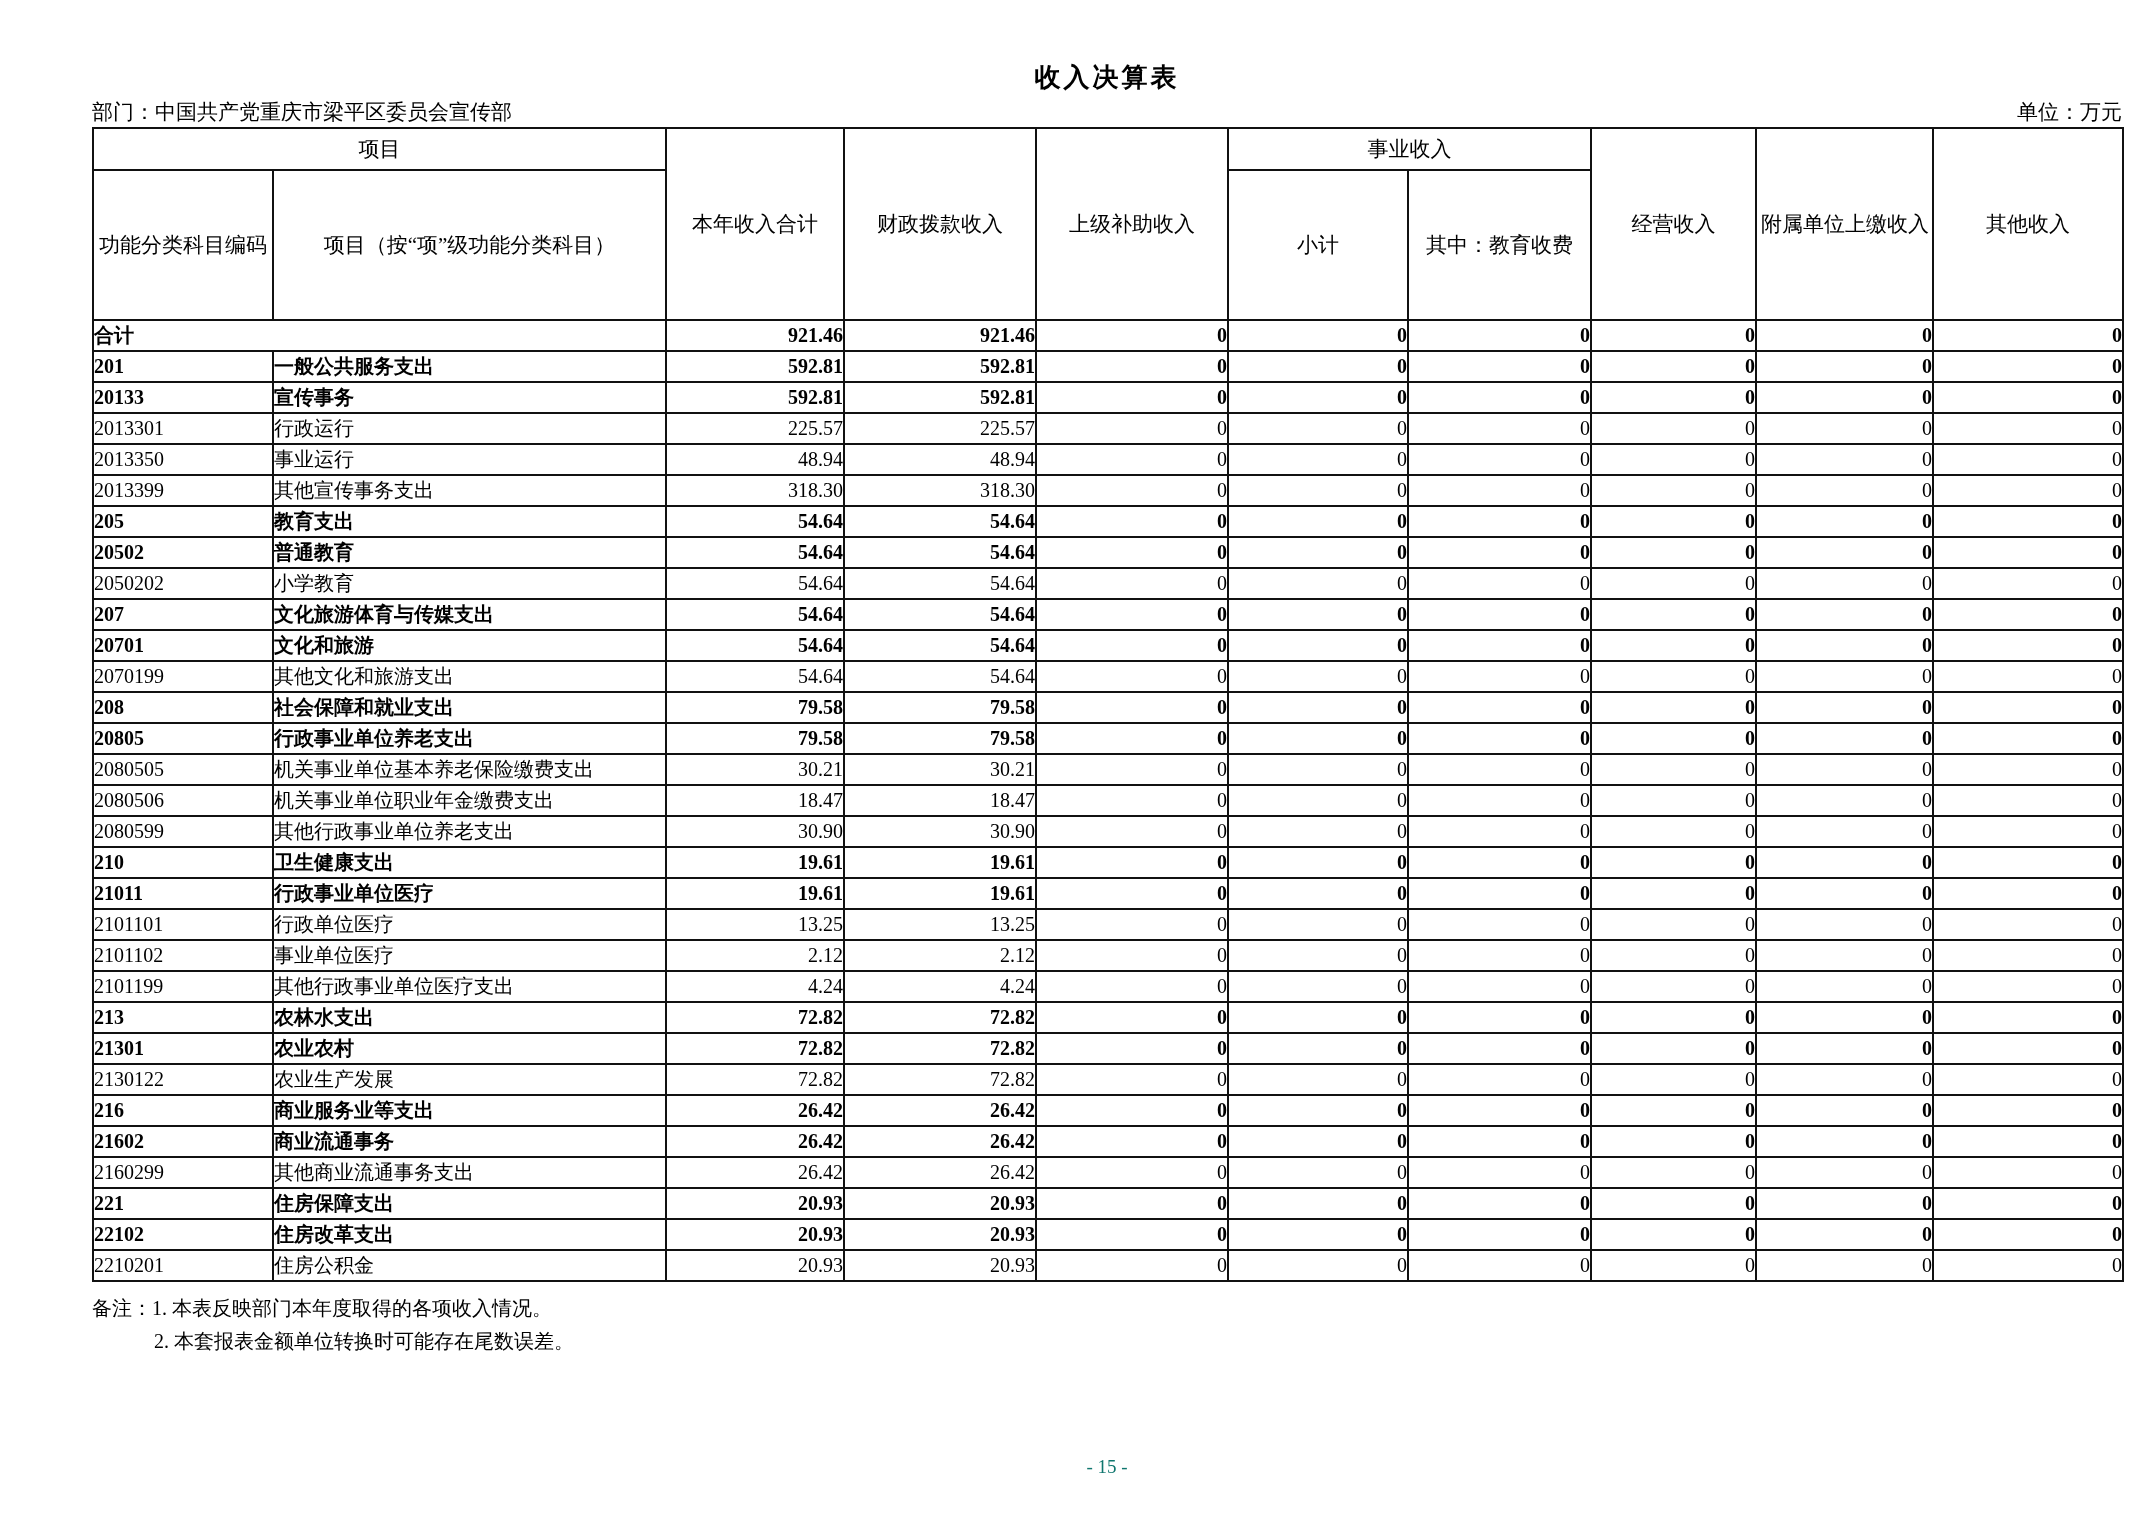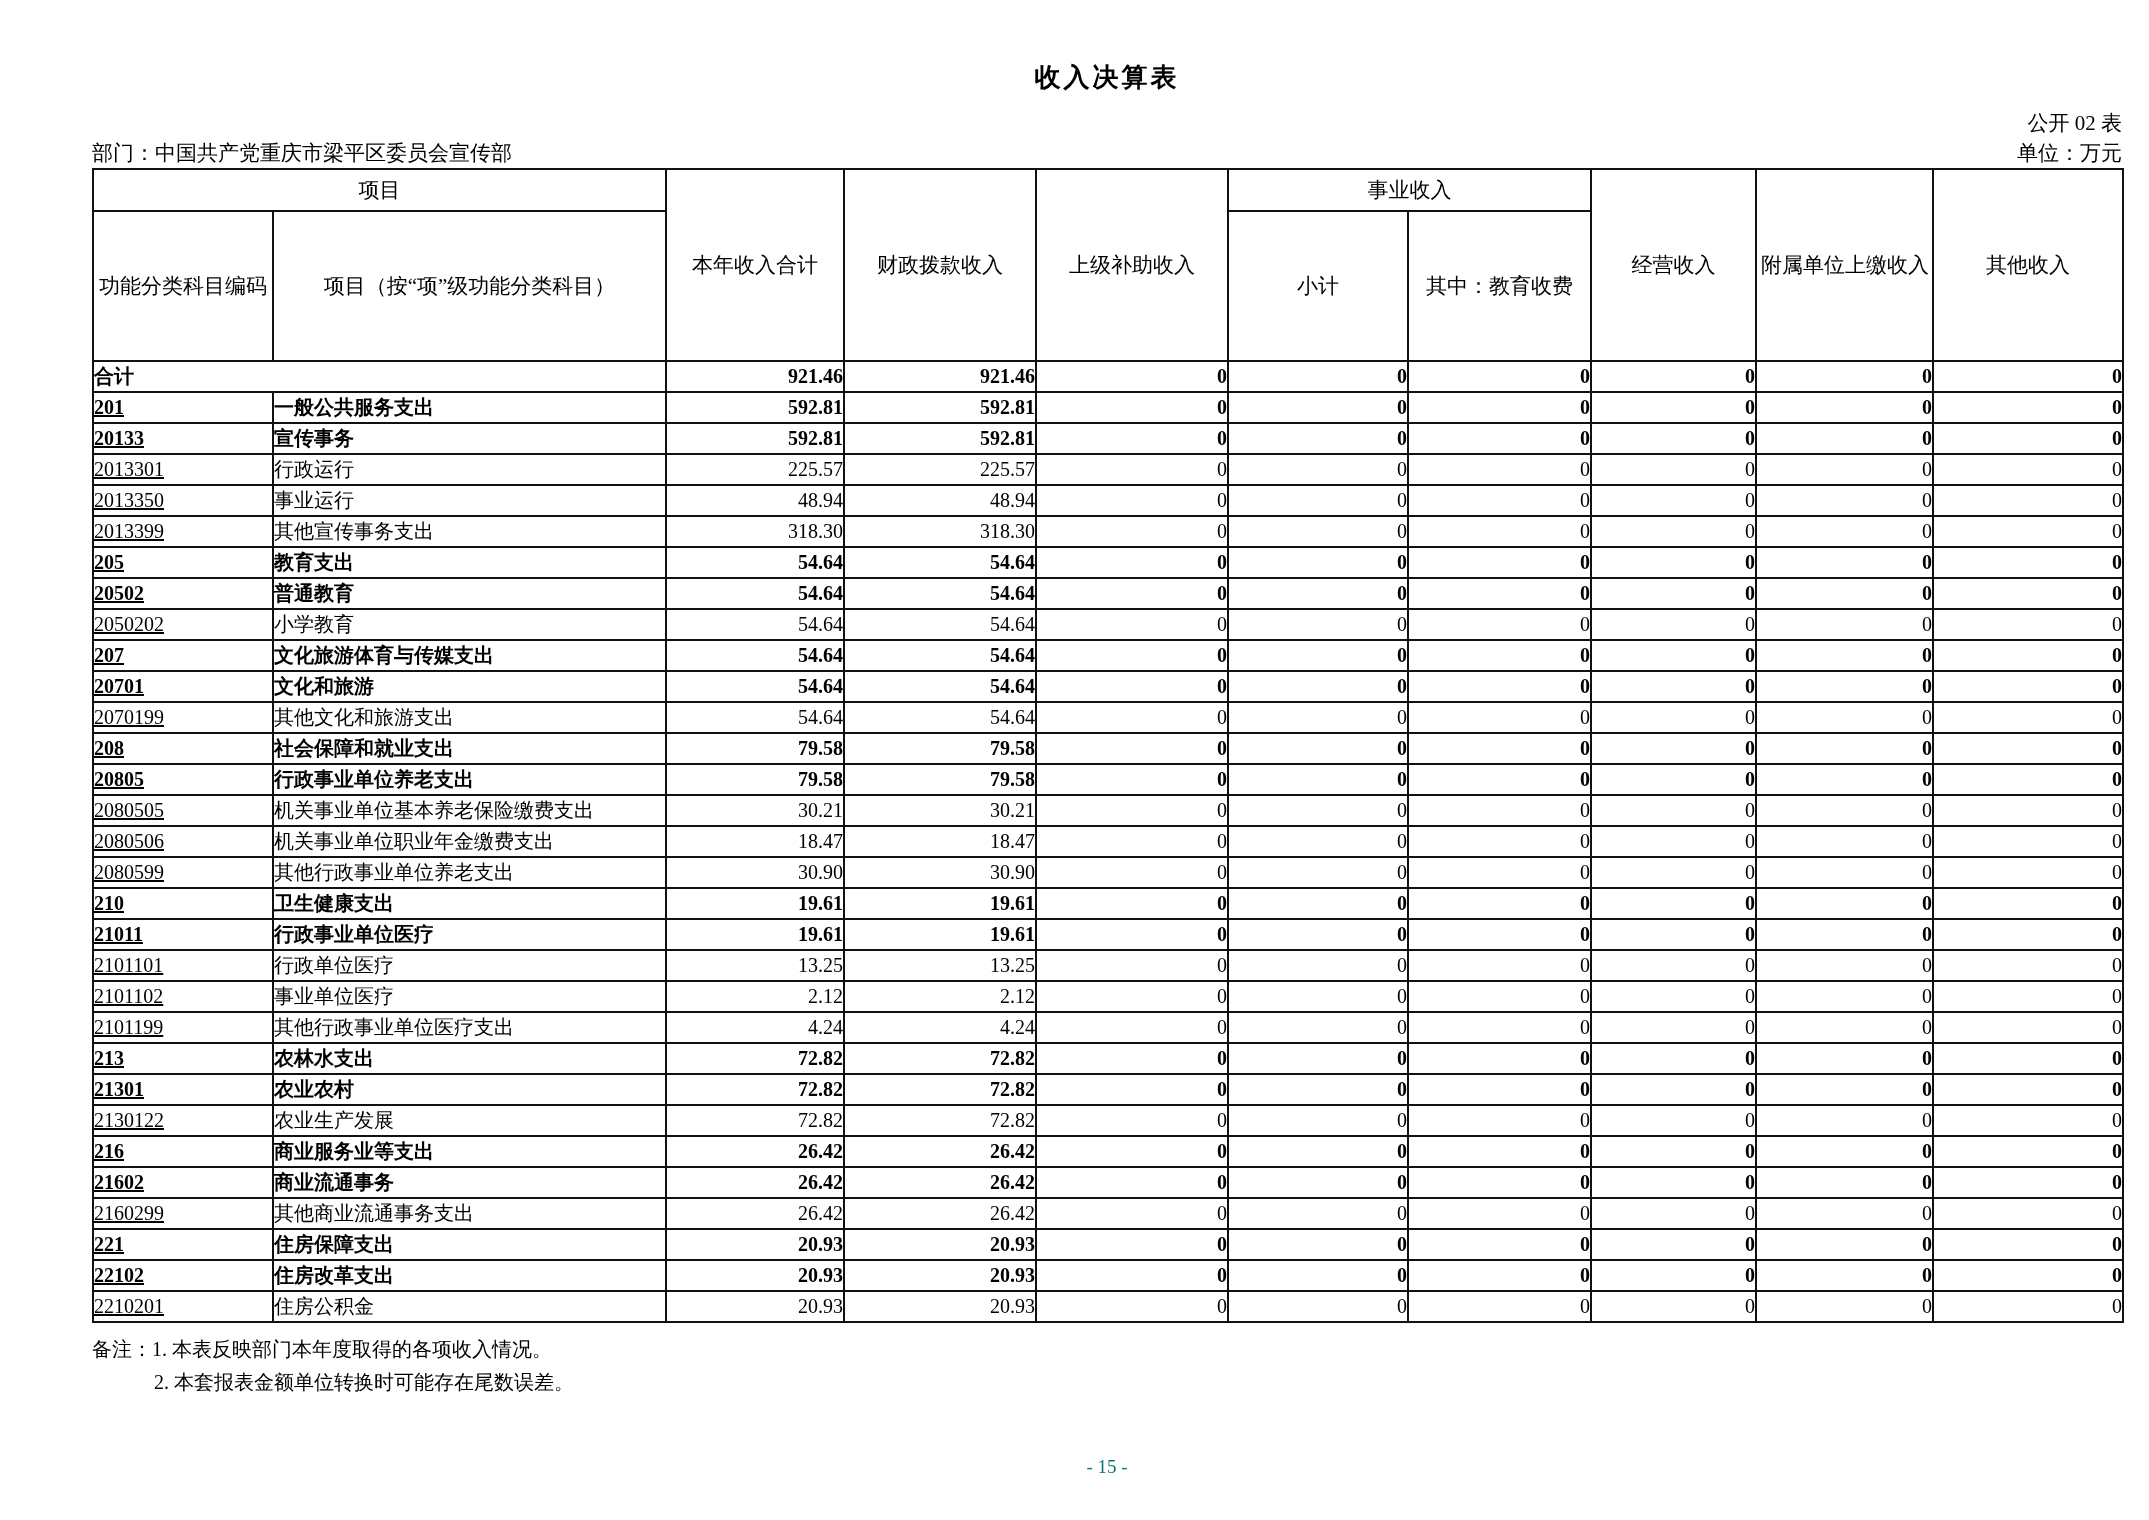--- a/index.html
+++ b/index.html
@@ -46,21 +46,21 @@
     text-align:center;
     padding:0 4px;
   }
   thead tr.h1 th { height:40px;border-radius:17px; }
   thead tr.h2 th { height:148px; }
   table.fin td {
     font-size:20px;
     height:29px;
     padding:0;
   }
-  td.c-code { text-align:left; padding-left:3px;text-decoration:underline; }
+  td.c-code { text-align:left; padding-left:3px; }
   td.c-name { text-align:left; padding-left:5px; }
   td.c-name.center { padding-left:0; }
   td.c-num  { text-align:right; padding-right:9px; }
   tr.bold td { font-weight:bold; }
   .notes {
     font-size:20px;
     margin-top:10px;
     line-height:33px;
   }
   .note-2 { margin-left:62px; }
@@ -73,21 +73,20 @@
     color:#0f766e;
   }
 </style>
 </head>
 <body>
 
 <div class="page">
   <div class="content">
     <h1 class="doc-title">收入决算表</h1>
 
-    <div class="meta-right">公开 02 表</div>
 
     <div class="meta-row">
       <span>部门：中国共产党重庆市梁平区委员会宣传部</span>
       <span>单位：万元</span>
     </div>
 
     <table class="fin">
       <colgroup>
         <col style="width:180px">
         <col style="width:393px">

